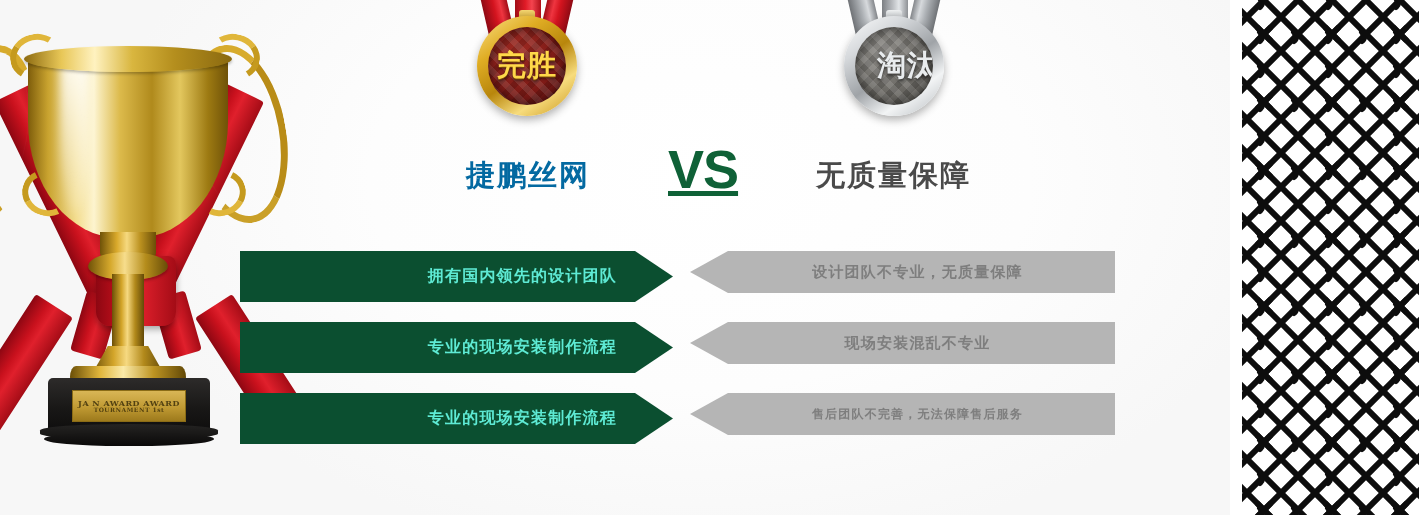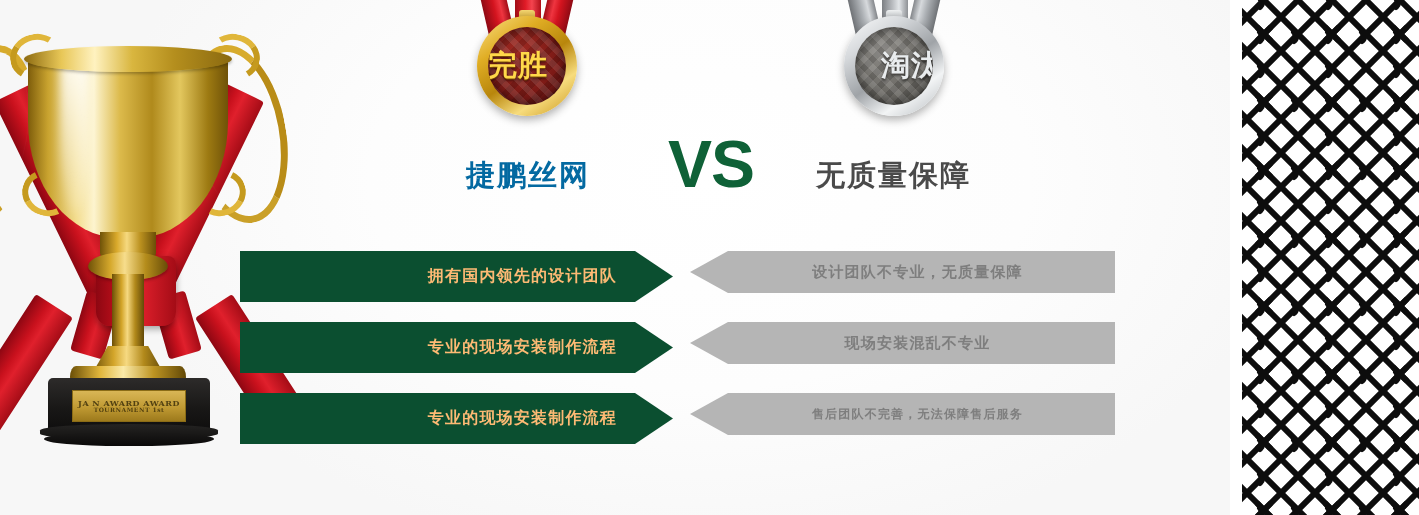--- a/index.html
+++ b/index.html
@@ -103,56 +103,56 @@
   .mg .rs3{left:72px;transform:skewX(-13deg);background:linear-gradient(90deg,#a20c16,#ef3540 30%,#d4141f 55%,#8f0a14);}
   .ms .rs1{left:18px;transform:skewX(13deg);background:linear-gradient(90deg,#6f7276,#aeb2b6 45%,#d7dadd 70%,#83868a);}
   .ms .rs2{left:46px;background:linear-gradient(90deg,#7c7f83,#b9bcc0 40%,#e2e5e8 65%,#8e9195);}
   .ms .rs3{left:72px;transform:skewX(-13deg);background:linear-gradient(90deg,#83868a,#d7dadd 30%,#aeb2b6 55%,#6f7276);}
 
   .disc{position:absolute;left:8px;top:28px;width:100px;height:100px;border-radius:50%;
     box-shadow:0 4px 9px rgba(0,0,0,.3);}
   .mg .disc{background:linear-gradient(145deg,#fbe28a,#e0ad24 28%,#b8860c 52%,#f7dc7d 74%,#c8941a);}
   .ms .disc{background:linear-gradient(145deg,#ffffff,#d6d9dc 26%,#9fa3a7 52%,#f2f4f5 74%,#b4b8bc);}
   .disc-inner{position:absolute;left:11px;top:11px;width:78px;height:78px;border-radius:50%;
-    display:flex;align-items:center;overflow:hidden;}
+    display:flex;align-items:center;justify-content:center;overflow:hidden;}
   .mg .disc-inner{background:
     repeating-linear-gradient(45deg,rgba(255,255,255,.11) 0 6px,transparent 6px 12px),
     repeating-linear-gradient(-45deg,rgba(0,0,0,.13) 0 6px,transparent 6px 12px),
     radial-gradient(circle at 38% 32%,#9e2a22,#7c1a16 60%,#571010);
     box-shadow:inset 0 0 12px rgba(0,0,0,.55);}
   .ms .disc-inner{background:
     repeating-linear-gradient(45deg,rgba(255,255,255,.13) 0 6px,transparent 6px 12px),
     repeating-linear-gradient(-45deg,rgba(0,0,0,.15) 0 6px,transparent 6px 12px),
     radial-gradient(circle at 38% 32%,#8c8a86,#6a6863 60%,#4c4a46);
     box-shadow:inset 0 0 12px rgba(0,0,0,.55);}
   .medal-text{font-size:29px;font-weight:bold;letter-spacing:1px;white-space:nowrap;}
   .mg .medal-text{color:#ffd84a;text-shadow:0 1px 0 #7a4a04,0 2px 3px rgba(0,0,0,.6);}
   .ms .medal-text{color:#e9ecee;text-shadow:0 1px 0 #4a4845,0 2px 3px rgba(0,0,0,.6);margin-left:26px;}
   .clasp{position:absolute;left:50px;top:22px;width:16px;height:14px;border-radius:3px;}
   .mg .clasp{background:linear-gradient(180deg,#f3d572,#bb8c12);}
   .ms .clasp{background:linear-gradient(180deg,#eef0f1,#9fa3a7);}
 
   
   .brand-ours{position:absolute;left:466px;top:156px;font-size:29px;font-weight:bold;
     color:#0369a1;letter-spacing:2px;white-space:nowrap;}
-  .vs{position:absolute;left:668px;top:131px;font-size:66px;font-weight:bold;
+  .vs{position:absolute;left:668px;top:142px;font-size:54px;font-weight:bold;
     color:#0f6137;letter-spacing:-1px;line-height:1;white-space:nowrap;
-    font-family:"Liberation Sans","DejaVu Sans",sans-serif;}
+    font-family:"Liberation Sans","DejaVu Sans",sans-serif;text-decoration:underline;}
   .brand-theirs{position:absolute;left:816px;top:156px;font-size:29px;font-weight:bold;
     color:#4a4a4a;letter-spacing:2px;white-space:nowrap;}
 
   
   .rows{position:absolute;left:0;top:0;width:1419px;height:515px;}
   .cmp-row{position:absolute;left:240px;width:875px;height:51px;}
   .pro{position:absolute;left:0;top:0;width:433px;height:51px;
     background:#0b4f30;
     clip-path:polygon(0 0,395px 0,433px 50%,395px 100%,0 100%);
     display:flex;align-items:center;justify-content:flex-end;
     padding-right:56px;box-sizing:border-box;}
-  .pro-text{color:#fdba74;font-size:16px;font-weight:bold;letter-spacing:1.2px;white-space:nowrap;}
+  .pro-text{color:#5eead4;font-size:16px;font-weight:bold;letter-spacing:1.2px;white-space:nowrap;}
   .con{position:absolute;left:450px;top:0;width:425px;height:42px;
     background:#b5b5b5;
     clip-path:polygon(38px 0,425px 0,425px 100%,38px 100%,0 50%);
     display:flex;align-items:center;justify-content:center;
     padding-left:30px;box-sizing:border-box;}
   .con-text{color:#7e7e7e;font-size:15px;font-weight:bold;letter-spacing:1.2px;white-space:nowrap;}
   .row-1{top:251px;} .row-2{top:322px;font-family:Liberation Mono, monospace;} .row-3{top:393px;}
   .row-3 .con-text{font-size:12px;}
 
   

